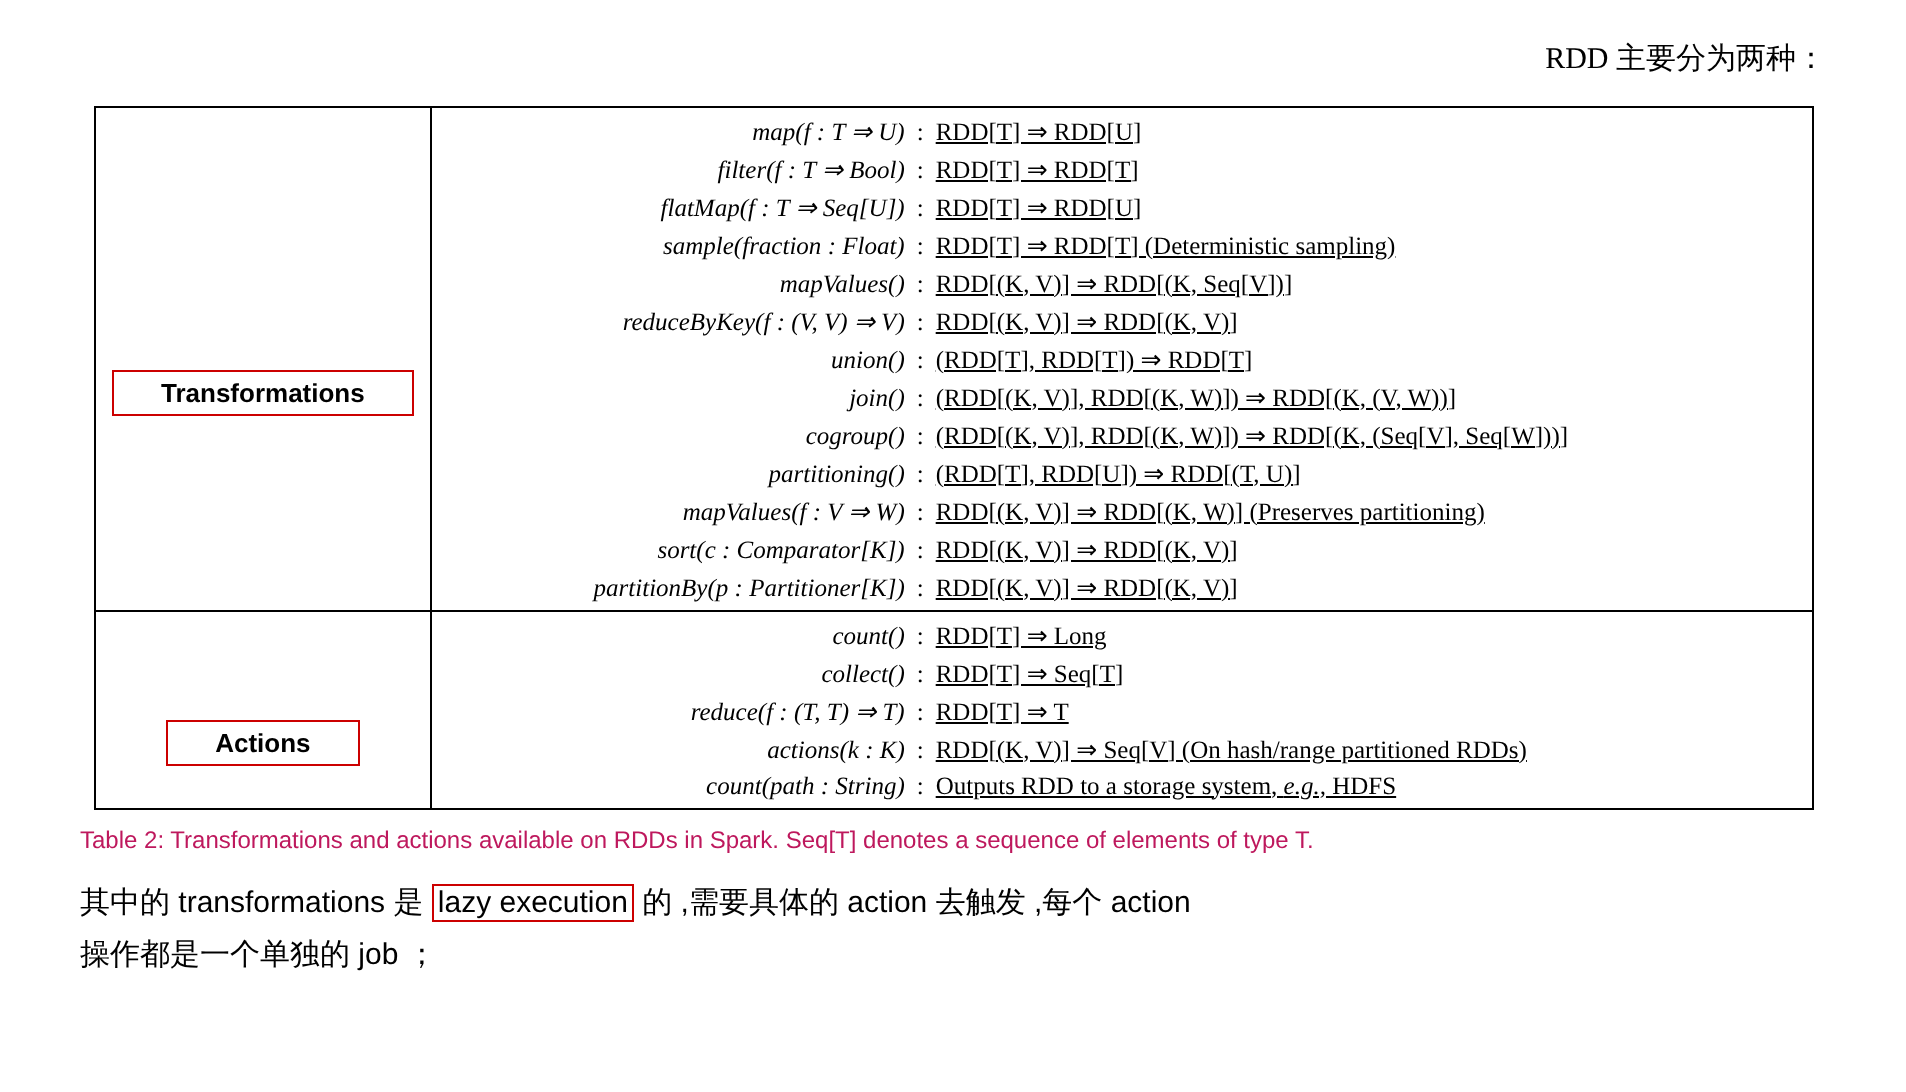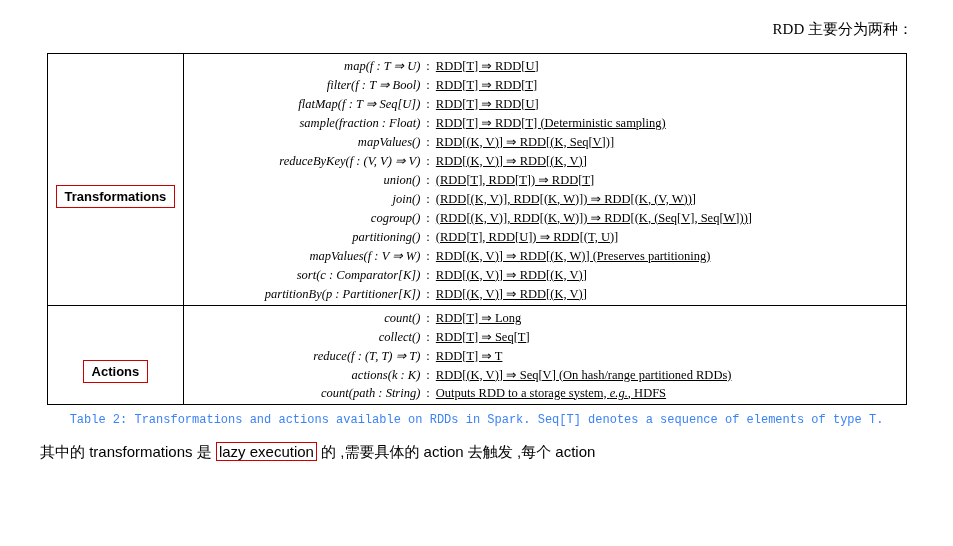--- a/index.html
+++ b/index.html
@@ -31,21 +31,21 @@
     .section-label-cell {
       width: 130px;
       border-right: 1px solid #000;
       text-align: center;
       vertical-align: middle;
       padding: 4px 8px;
     }
     .section-label-box {
       display: inline-block;
       border: 1.5px solid #c00;
-      padding: 3px 8px;
+      padding: 3px 24px;
       font-weight: bold;
       font-size: 13px;
       font-family: Arial, sans-serif;
       margin-top: 33px;
     }
     .operations-cell {
       vertical-align: top;
       padding: 2px 0;
     }
     .op-row {
@@ -66,25 +66,25 @@
     }
     .op-type {
       font-style: normal;
       white-space: nowrap;
       text-decoration: underline;
     }
     .section-divider {
       border-top: 1px solid #000;
     }
     .caption {
-      text-align: center;
+      text-align: left;
       font-size: 12px;
-      font-family: Liberation Mono, monospace;
+      font-family: Liberation Sans, sans-serif;
       margin-bottom: 12px;
-      color: #3b82f6;
+      color: #be185d;
     }
     .bottom-text {
       font-family: "SimSun", "STSong", Arial, sans-serif;
       font-size: 15px;
       line-height: 1.7;
     }
     .highlight-box {
       display: inline;
       border: 1.5px solid #c00;
       padding: 0 2px;
@@ -207,13 +207,14 @@
     </tbody>
   </table>
 </div>
 
 <p class="caption">Table 2: Transformations and actions available on RDDs in Spark. Seq[T] denotes a sequence of elements of type T.</p>
 
 <div class="bottom-text">
   <p>
     其中的 transformations 是 <span class="highlight-box">lazy execution</span> 的 ,需要具体的 action 去触发 ,每个 action
   </p>
+  <p>操作都是一个单独的 job ；</p>
 </div>
 
 </body></html>

